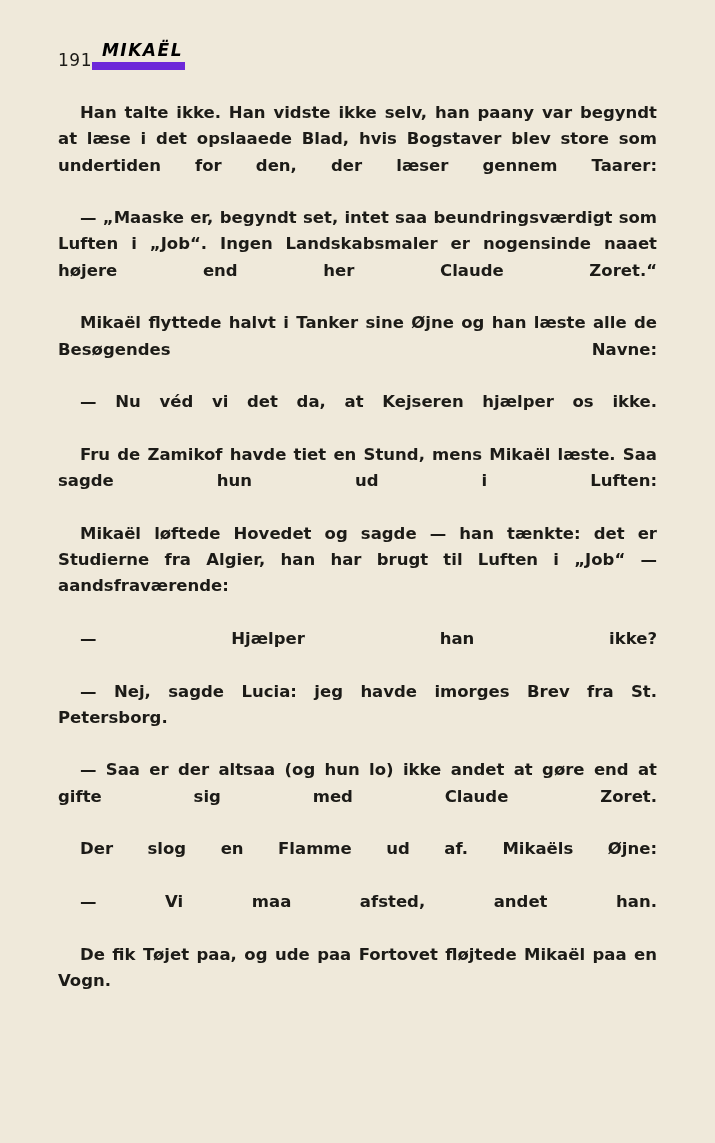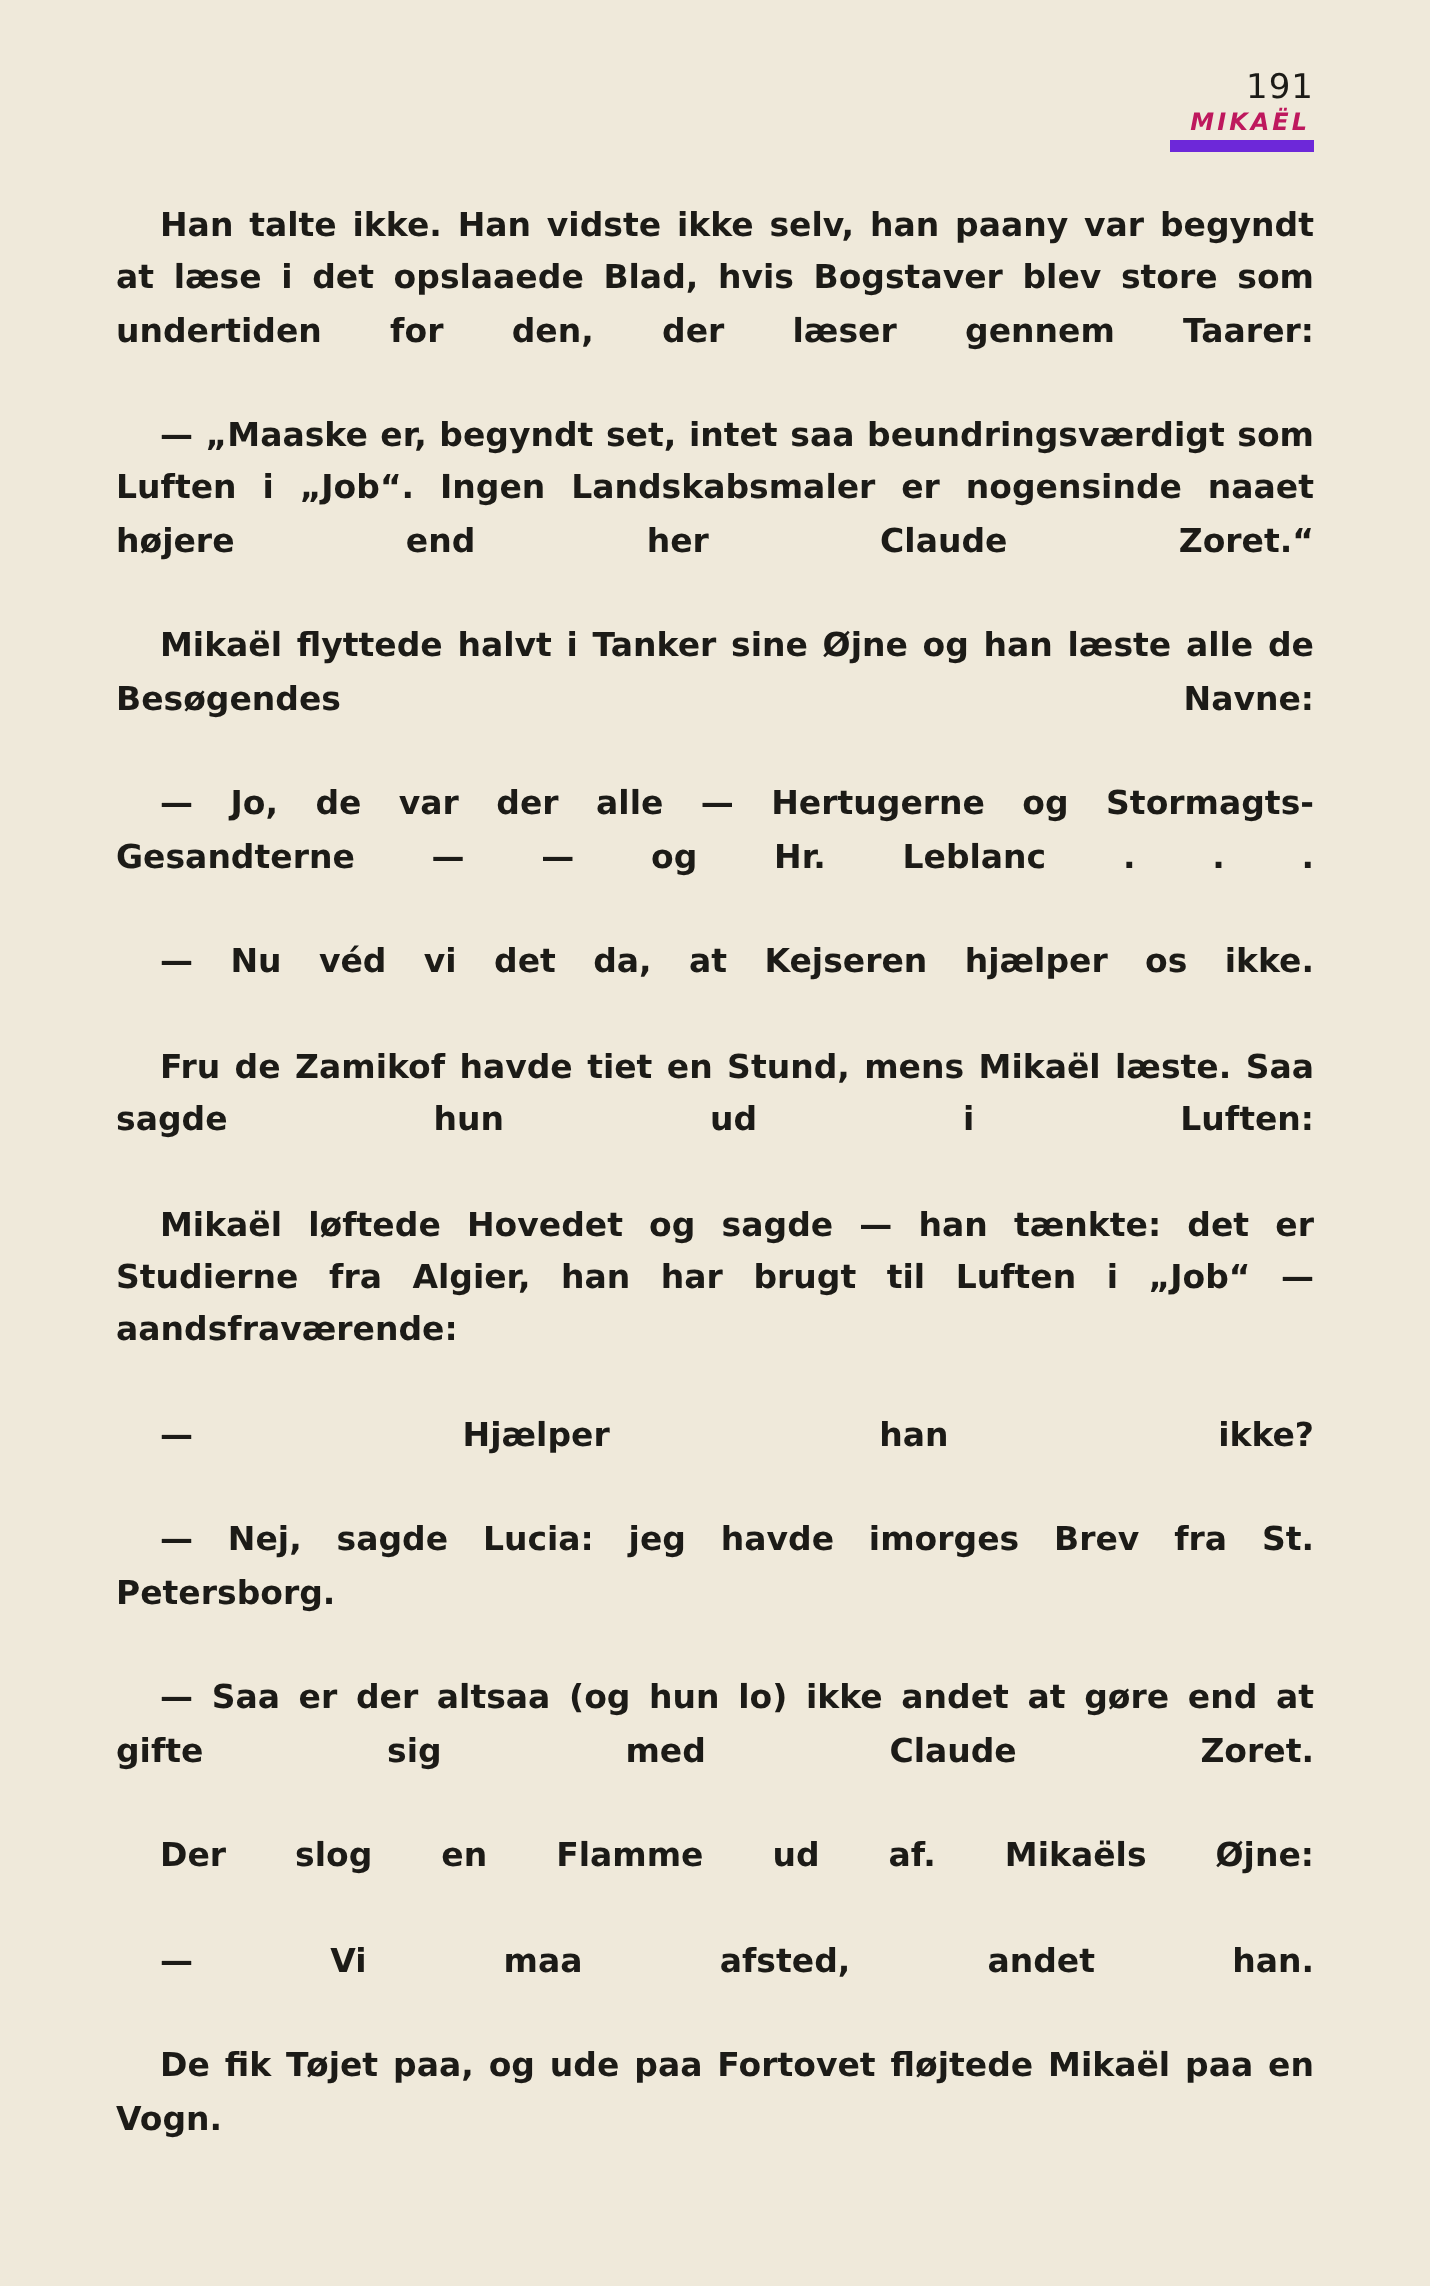--- a/index.html
+++ b/index.html
@@ -17,38 +17,37 @@
   .page {
     position: relative;
     width: 715px;
     height: 1143px;
     box-sizing: border-box;
     padding: 40px 58px 0 58px;
   }
   .header {
     display: flex;
     align-items: flex-end;
-    justify-content: center;
+    justify-content: flex-start;
     height: 30px;
     padding-bottom: 2px;
-    flex-direction: column;
   }
   .folio {
     font-size: 17px;
     letter-spacing: 0.5px;
     color: #1c1b17;
   }
   .running-title {
-    font-size: 12px;
+    font-size: 17px;
     font-style: italic;
     font-weight: bold;
     letter-spacing: 1.5px;
-    border-bottom: 6px solid #6d28d9;
+    border-bottom: 8px solid #6d28d9;
     padding: 0 2px 2px 10px;
-    color: #be185d;
+    color: #000000;
   }
   .body-text {
     margin-top: 28px;
     font-size: 16.5px;
     line-height: 26.3px;
     text-align: justify;
     text-justify: inter-word;
     hyphens: manual;
   }
   .body-text p {
@@ -73,21 +72,20 @@
 
   <div class="header">
     <div class="folio">191</div>
     <div class="running-title">MIKAËL</div>
   </div>
 
   <div class="body-text">
     <p class="indent">Han talte ikke. Han vidste ikke selv, han paany var begyndt at læse i det opslaaede Blad, hvis Bogstaver blev store som undertiden for den, der læser gennem Taarer:</p>
     <p class="indent">— „Maaske er, begyndt set, intet saa beundringsværdigt som Luften i „Job“. Ingen Landskabsmaler er nogensinde naaet højere end her Claude Zoret.“</p>
     <p class="indent">Mikaël flyttede halvt i Tanker sine Øjne og han læste alle de Besøgendes Navne:</p>
-    <p class="indent">— Jo, de var der alle — Hertugerne og Stormagts-Gesandterne — — og Hr. Leblanc . . .</p>
     <p class="indent">— Nu véd vi det da, at Kejseren hjælper os ikke.</p>
     <p class="indent">Fru de Zamikof havde tiet en Stund, mens Mikaël læste. Saa sagde hun ud i Luften:</p>
     <p class="indent">Mikaël løftede Hovedet og sagde — han tænkte: det er Studierne fra Algier, han har brugt til Luften i „Job“ — aandsfraværende:</p>
     <p class="indent">— Hjælper han ikke?</p>
     <p class="indent">— Nej, sagde Lucia: jeg havde imorges Brev fra St. Petersborg.</p>
     <p class="indent">— Saa er der altsaa (og hun lo) ikke andet at gøre end at gifte sig med Claude Zoret.</p>
     <p class="indent">Der slog en Flamme ud af. Mikaëls Øjne:</p>
     <p class="indent">— Vi maa afsted, andet han.</p>
     <p class="indent">De fik Tøjet paa, og ude paa Fortovet fløjtede Mikaël paa en Vogn.</p>
 

